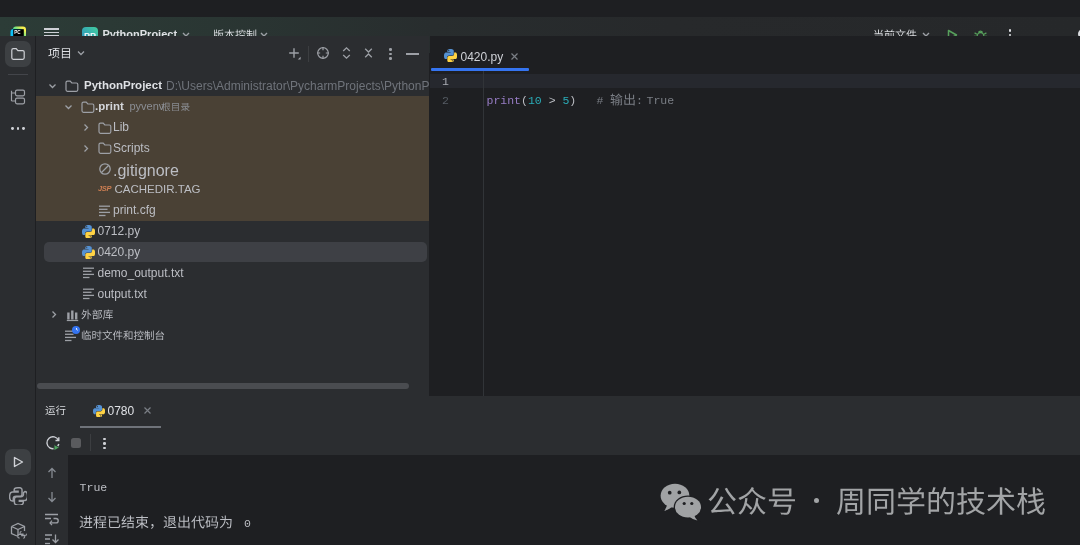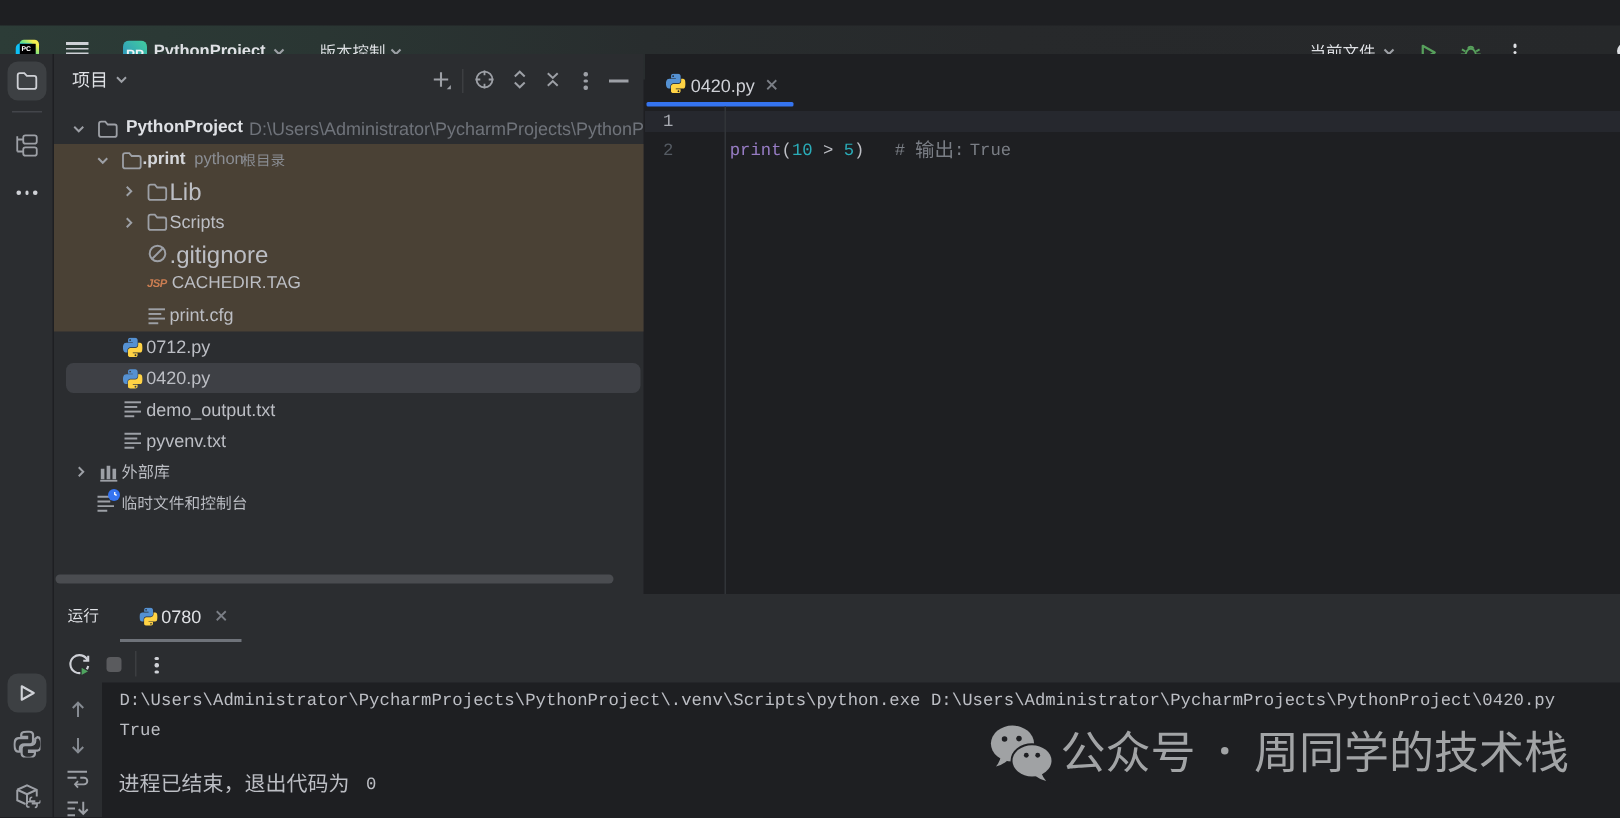--- a/index.html
+++ b/index.html
@@ -137,33 +137,33 @@
     </svg>
 <div class="abs" style="left:84px;top:78.8px;font-size:11.5px;font-weight:700;color:#dfe1e5;white-space:pre">PythonProject</div>
 <div class="abs" style="left:166px;top:78.5px;width:263px;overflow:hidden;font-size:12px;color:#6f737a;white-space:pre">D:\Users\Administrator\PycharmProjects\PythonProje</div>
 <svg class="abs" style="left:64px;top:102.7px" width="9" height="8" viewBox="0 0 9 8">
       <polyline points="1.5,2.5 4.5,5.5 7.5,2.5" stroke="#9da0a6" stroke-width="1.3" fill="none"></polyline>
     </svg>
 <svg class="abs" style="left:80px;top:98.7px" width="16" height="16" viewBox="0 0 16 16" fill="none" stroke="#9da0a6" stroke-width="1.2">
       <path d="M2 4.6 c0-.9.6-1.5 1.5-1.5 h2.7 l1.6 1.9 h4.6 c.9 0 1.4.6 1.4 1.5 v5.3 c0 .9-.5 1.5-1.4 1.5 H3.5 c-.9 0-1.5-.6-1.5-1.5 Z"></path>
     </svg>
 <div class="abs" style="left:95px;top:99.6px;font-size:11.5px;font-weight:700;color:#d5d7db;white-space:pre">.print</div>
-<div class="abs" style="left:129.5px;top:99.9px;font-size:11px;color:#8b8e94;white-space:pre">python</div>
+<div class="abs" style="left:129.5px;top:99.9px;font-size:11px;color:#8b8e94;white-space:pre">pyvenv</div>
 <svg style="position:absolute;left:160.5px;top:101.7px;" width="29.1" height="9.7" viewBox="0 -880 3000 1000" fill="#8b8e94">
       <path transform="translate(0,0) scale(1,-1)" d="M203 840V647H50V577H196C164 440 100 281 35 197C48 179 67 146 75 124C122 190 168 298 203 411V-79H272V437C299 387 330 328 344 296L390 350C373 379 297 495 272 529V577H391V647H272V840ZM804 546V422H504V546ZM804 609H504V730H804ZM433 -80C452 -68 483 -57 690 0C688 15 686 45 687 65L504 22V356H603C655 155 752 2 913 -73C925 -52 948 -23 965 -8C881 25 814 81 763 153C818 185 885 229 935 271L885 324C846 288 782 240 729 207C704 252 684 302 668 356H877V796H430V44C430 5 415 -9 401 -16C412 -31 428 -63 433 -80Z"></path>
       <path transform="translate(1000,0) scale(1,-1)" d="M233 470H759V305H233ZM233 542V704H759V542ZM233 233H759V67H233ZM158 778V-74H233V-6H759V-74H837V778Z"></path>
       <path transform="translate(2000,0) scale(1,-1)" d="M134 317C199 281 278 224 316 186L369 238C329 276 248 329 185 363ZM134 784V715H740L736 623H164V554H732L726 462H67V395H461V212C316 152 165 91 68 54L108 -13C206 29 337 85 461 140V2C461 -12 456 -16 440 -17C424 -18 368 -18 309 -16C319 -35 331 -63 335 -82C413 -82 464 -82 495 -71C527 -60 537 -42 537 1V236C623 106 748 9 904 -40C914 -20 937 9 953 25C845 54 751 107 675 177C739 216 814 272 874 323L810 370C765 325 691 266 629 224C592 266 561 314 537 365V395H940V462H804C813 565 820 688 822 784L763 788L750 784Z"></path>
     </svg>
 <svg class="abs" style="left:82px;top:123.0px" width="8" height="9" viewBox="0 0 8 9">
       <polyline points="2.5,1.5 5.5,4.5 2.5,7.5" stroke="#9da0a6" stroke-width="1.3" fill="none"></polyline>
     </svg>
 <svg class="abs" style="left:97px;top:119.5px" width="16" height="16" viewBox="0 0 16 16" fill="none" stroke="#9da0a6" stroke-width="1.2">
       <path d="M2 4.6 c0-.9.6-1.5 1.5-1.5 h2.7 l1.6 1.9 h4.6 c.9 0 1.4.6 1.4 1.5 v5.3 c0 .9-.5 1.5-1.4 1.5 H3.5 c-.9 0-1.5-.6-1.5-1.5 Z"></path>
     </svg>
-<div class="abs" style="left:113px;top:120.1px;font-size:16px;color:#bcbec4;white-space:pre">Lib</div>
+<div class="abs" style="left:113px;top:120.1px;font-size:12px;color:#bcbec4;white-space:pre">Lib</div>
 <svg class="abs" style="left:82px;top:143.8px" width="8" height="9" viewBox="0 0 8 9">
       <polyline points="2.5,1.5 5.5,4.5 2.5,7.5" stroke="#9da0a6" stroke-width="1.3" fill="none"></polyline>
     </svg>
 <svg class="abs" style="left:97px;top:140.3px" width="16" height="16" viewBox="0 0 16 16" fill="none" stroke="#9da0a6" stroke-width="1.2">
       <path d="M2 4.6 c0-.9.6-1.5 1.5-1.5 h2.7 l1.6 1.9 h4.6 c.9 0 1.4.6 1.4 1.5 v5.3 c0 .9-.5 1.5-1.4 1.5 H3.5 c-.9 0-1.5-.6-1.5-1.5 Z"></path>
     </svg>
 <div class="abs" style="left:113px;top:140.9px;font-size:12px;color:#bcbec4;white-space:pre">Scripts</div>
 <svg class="abs" style="left:98px;top:162.1px" width="14" height="14" viewBox="0 0 14 14" fill="none" stroke="#9da0a6" stroke-width="1.3">
       <circle cx="7" cy="7" r="5.2"></circle>
       <path d="M3.5 10.5 L10.5 3.5"></path>
@@ -194,21 +194,21 @@
       <path d="M1 8.4 H12"></path>
       <path d="M1 11.5 H7.5"></path>
     </svg>
 <div class="abs" style="left:97.5px;top:265.7px;font-size:12px;color:#bcbec4;white-space:pre">demo_output.txt</div>
 <svg class="abs" style="left:82px;top:286.9px" width="14" height="14" viewBox="0 0 14 14" stroke="#9da0a6" stroke-width="1.3">
       <path d="M1 2.2 H12"></path>
       <path d="M1 5.300000000000001 H9.5"></path>
       <path d="M1 8.4 H12"></path>
       <path d="M1 11.5 H7.5"></path>
     </svg>
-<div class="abs" style="left:97.5px;top:286.5px;font-size:12px;color:#bcbec4;white-space:pre">pyvenv.txt</div>
+<div class="abs" style="left:97.5px;top:286.5px;font-size:12px;color:#bcbec4;white-space:pre">output.txt</div>
 <svg class="abs" style="left:50px;top:310.2px" width="8" height="9" viewBox="0 0 8 9">
       <polyline points="2.5,1.5 5.5,4.5 2.5,7.5" stroke="#9da0a6" stroke-width="1.3" fill="none"></polyline>
     </svg>
 <svg class="abs" style="left:66px;top:307.7px" width="13" height="14" viewBox="0 0 13 14" fill="#9da0a6">
 <rect x="1.2" y="4.5" width="2.4" height="7"></rect>
       <rect x="5.1" y="2.5" width="2.4" height="9"></rect>
       <rect x="9" y="4.5" width="2.4" height="7"></rect>
       <rect x="0.8" y="11.9" width="11.4" height="1.2"></rect>
     </svg>
 <svg style="position:absolute;left:80.5px;top:309.1px;" width="32.4" height="10.8" viewBox="0 -880 3000 1000" fill="#bcbec4">
@@ -293,21 +293,20 @@
 <svg class="abs" style="left:44px;top:512px" width="16" height="15" viewBox="0 0 16 15" fill="none" stroke="#9da0a6" stroke-width="1.3">
 <path d="M1 2.5 H14 M1 6.5 H7"></path>
 <path d="M9.5 6.5 H12 a2.2 2.2 0 0 1 0 4.4 H6"></path>
 <path d="M8 8.7 L6 10.9 L8 13.1" stroke-width="1.2"></path>
 </svg>
 <svg class="abs" style="left:44px;top:533px" width="16" height="15" viewBox="0 0 16 15" fill="none" stroke="#9da0a6" stroke-width="1.3">
 <path d="M1 2 H8 M1 6 H6"></path>
       <path d="M11.5 1.5 V9 M8.5 6.5 L11.5 9.5 L14.5 6.5"></path>
       <path d="M1 10.5 H6"></path>
     </svg>
-<div class="mono abs" style="left:79.6px;top:460.6px;letter-spacing:0.035px;color:#bcbec4">D:\Users\Administrator\PycharmProjects\PythonProject\.venv\Scripts\python.exe D:\Users\Administrator\PycharmProjects\PythonProject\0420.py</div>
 <div class="mono abs" style="left:79.6px;top:480.6px;color:#bcbec4">True</div>
 <svg style="position:absolute;left:79.3px;top:515.2px;" width="154.0" height="14" viewBox="0 -880 11000 1000" fill="#bcbec4">
       <path transform="translate(0,0) scale(1,-1)" d="M81 778C136 728 203 655 234 609L292 657C259 701 190 770 135 819ZM720 819V658H555V819H481V658H339V586H481V469L479 407H333V335H471C456 259 423 185 348 128C364 117 392 89 402 74C491 142 530 239 545 335H720V80H795V335H944V407H795V586H924V658H795V819ZM555 586H720V407H553L555 468ZM262 478H50V408H188V121C143 104 91 60 38 2L88 -66C140 2 189 61 223 61C245 61 277 28 319 2C388 -42 472 -53 596 -53C691 -53 871 -47 942 -43C943 -21 955 15 964 35C867 24 716 16 598 16C485 16 401 23 335 64C302 85 281 104 262 115Z"></path>
       <path transform="translate(1000,0) scale(1,-1)" d="M532 733H834V549H532ZM462 798V484H907V798ZM448 209V144H644V13H381V-53H963V13H718V144H919V209H718V330H941V396H425V330H644V209ZM361 826C287 792 155 763 43 744C52 728 62 703 65 687C112 693 162 702 212 712V558H49V488H202C162 373 93 243 28 172C41 154 59 124 67 103C118 165 171 264 212 365V-78H286V353C320 311 360 257 377 229L422 288C402 311 315 401 286 426V488H411V558H286V729C333 740 377 753 413 768Z"></path>
       <path transform="translate(2000,0) scale(1,-1)" d="M93 778V703H747V440H222V605H146V102C146 -22 197 -52 359 -52C397 -52 695 -52 735 -52C900 -52 933 3 952 187C930 191 896 204 876 218C862 57 845 22 736 22C668 22 408 22 355 22C245 22 222 37 222 101V366H747V316H825V778Z"></path>
       <path transform="translate(3000,0) scale(1,-1)" d="M35 53 48 -24C147 -2 280 26 406 55L400 124C266 97 128 68 35 53ZM56 427C71 434 96 439 223 454C178 391 136 341 117 322C84 286 61 262 38 257C47 237 59 200 63 184C87 197 123 205 402 256C400 272 397 302 398 322L175 286C256 373 335 479 403 587L334 629C315 593 293 557 270 522L137 511C196 594 254 700 299 802L222 834C182 717 110 593 87 561C66 529 48 506 30 502C39 481 52 443 56 427ZM639 841V706H408V634H639V478H433V406H926V478H716V634H943V706H716V841ZM459 304V-79H532V-36H826V-75H901V304ZM532 32V236H826V32Z"></path>
       <path transform="translate(4000,0) scale(1,-1)" d="M145 554V266H420C327 160 178 64 40 16C57 1 80 -28 92 -46C222 5 361 100 460 209V-80H537V214C636 102 778 5 912 -48C924 -28 948 2 966 17C825 64 673 160 580 266H859V554H537V663H927V734H537V839H460V734H76V663H460V554ZM217 487H460V333H217ZM537 487H782V333H537Z"></path>
       <path transform="translate(5000,0) scale(1,-1)" d="M157 -107C262 -70 330 12 330 120C330 190 300 235 245 235C204 235 169 210 169 163C169 116 203 92 244 92L261 94C256 25 212 -22 135 -54Z"></path>
       <path transform="translate(6000,0) scale(1,-1)" d="M80 760C135 711 199 641 227 595L288 640C257 686 191 753 138 800ZM780 580V483H467V580ZM780 639H467V733H780ZM384 83C404 96 435 107 644 166C642 180 640 209 641 229L467 184V420H853V795H391V216C391 174 367 154 350 145C362 131 379 101 384 83ZM560 350C667 273 796 160 856 86L912 130C878 170 825 219 767 267C821 298 882 339 933 378L873 422C835 388 773 341 719 306C683 336 646 364 611 388ZM259 484H52V414H188V105C143 88 92 48 41 -2L87 -64C141 -3 193 50 229 50C252 50 284 21 326 -3C395 -43 482 -53 600 -53C696 -53 871 -47 943 -43C945 -22 956 13 964 32C867 21 718 14 602 14C493 14 407 21 342 56C304 78 281 97 259 107Z"></path>
       <path transform="translate(7000,0) scale(1,-1)" d="M104 341V-21H814V-78H895V341H814V54H539V404H855V750H774V477H539V839H457V477H228V749H150V404H457V54H187V341Z"></path>

